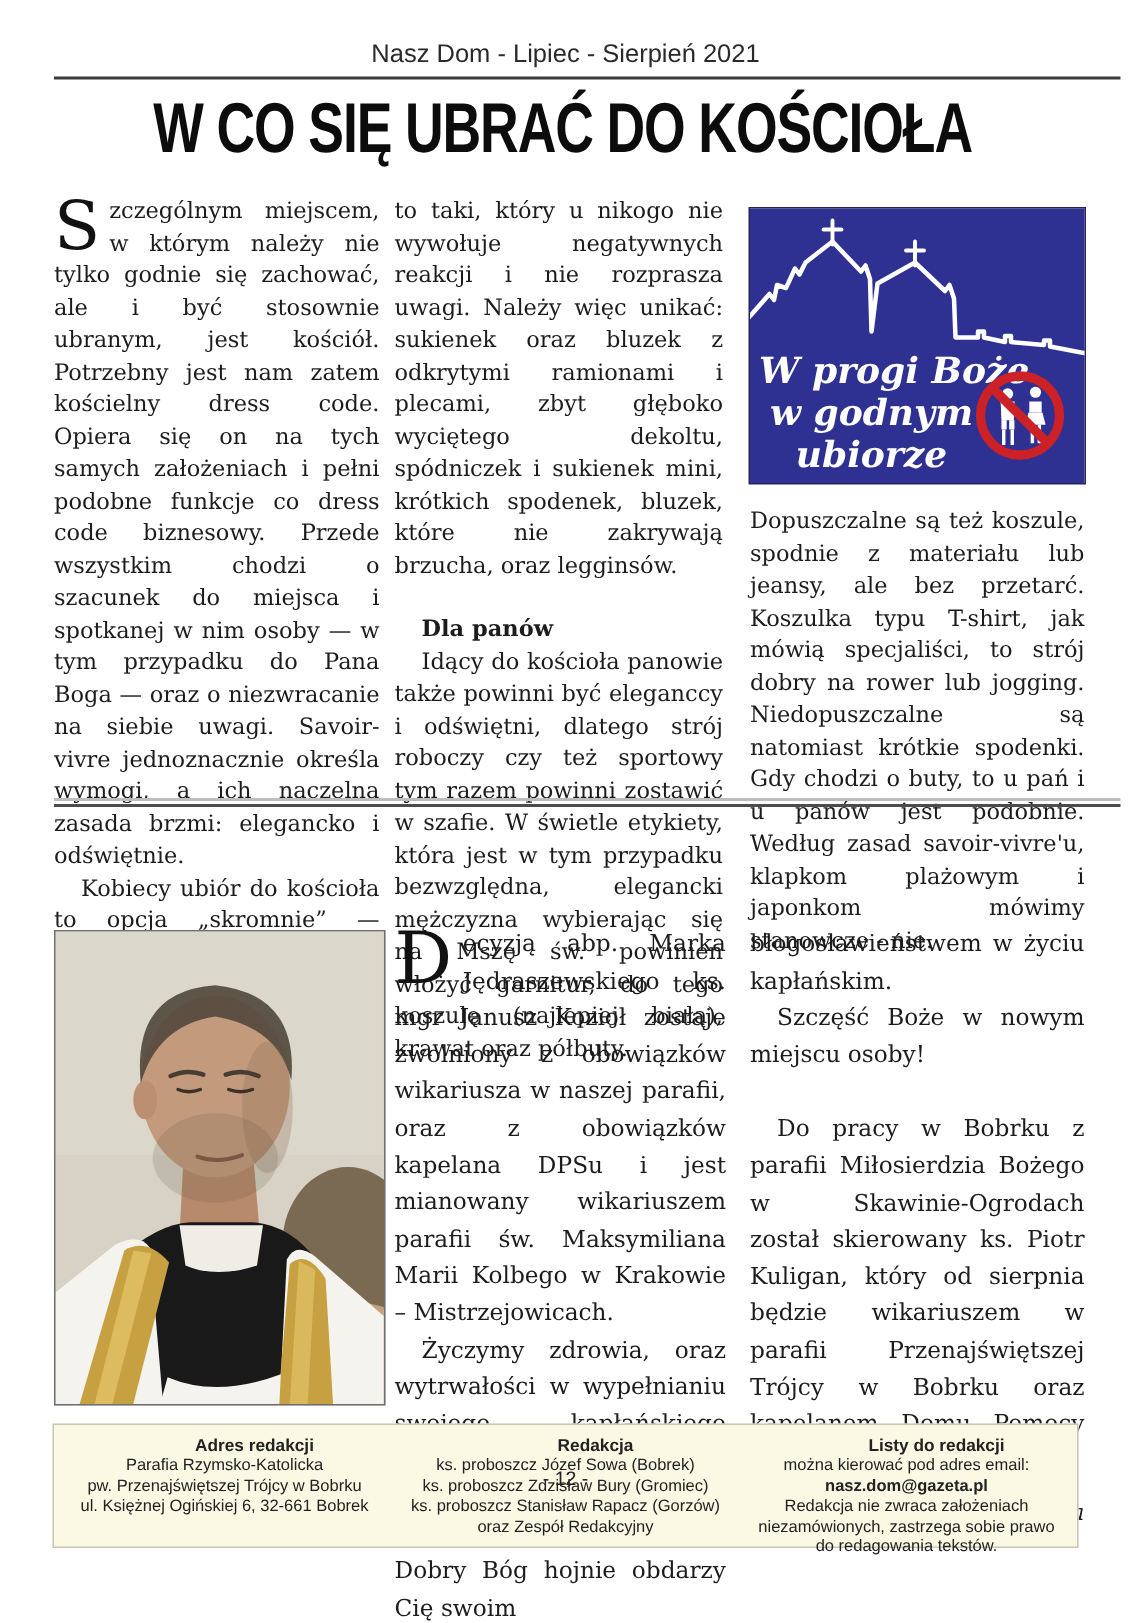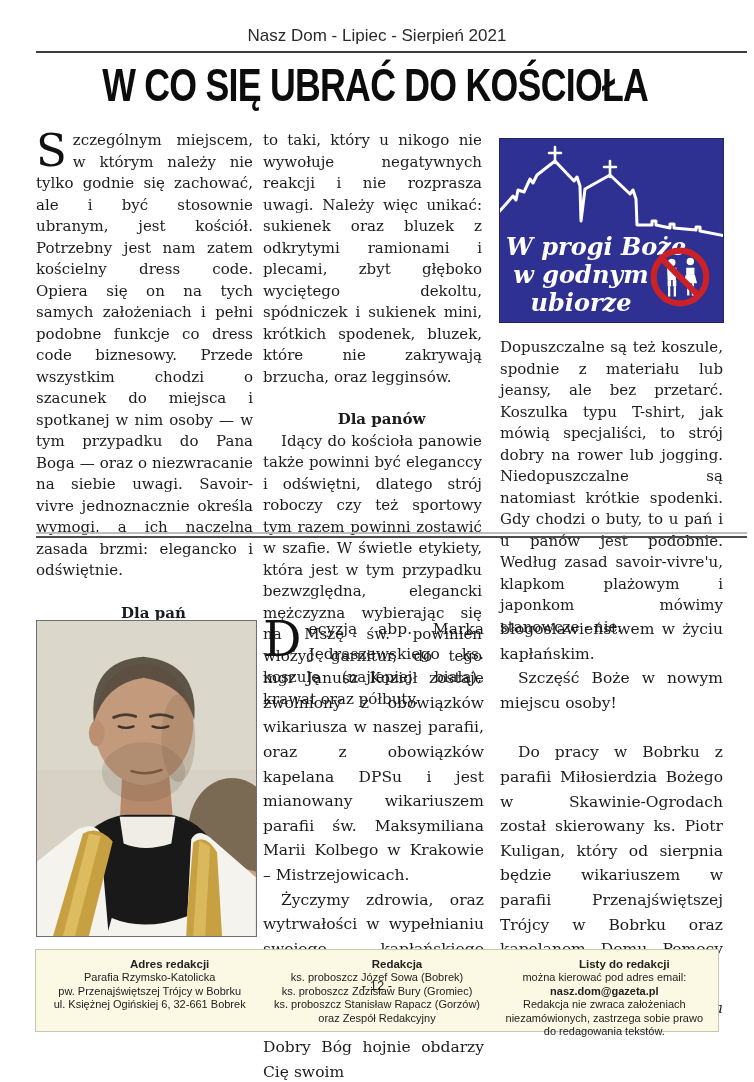--- a/index.html
+++ b/index.html
@@ -29,21 +29,21 @@
   
   .col { position:absolute; text-align:justify; }
   .body1 { font-size:15px; line-height:21.5px; }
   .a1c1 { left:36px;  top:130px; width:217px; }
   .a1c2 { left:263px; top:130px; width:219px; }
   .a1c3-text { left:500px; top:337px; width:223px; }
   .dropcap {
     float:left; font-size:45px; line-height:37px; padding-right:6px; margin-top:2px; color:#111;
   }
   .dropcap2 { float:left; font-size:48px; line-height:40px; padding-right:7px; margin-top:2px; color:#111; }
-  .subhead { font-weight:bold; text-indent:18px; margin-top:21px; text-align:center; }
+  .subhead { font-weight:bold; text-indent:18px; margin-top:21px; text-align:left; }
   .indent { text-indent:18px; }
 
   
   .banner {
     position:absolute; left:500px; top:139px; width:223px; height:183px;
     background:#2e3192; outline:1px solid #23255f;
   }
   .banner-svg { position:absolute; left:0; top:0; width:223px; height:183px; }
   .banner-text {
     position:absolute; left:6px; top:94px; width:150px; text-align:center;
@@ -90,21 +90,20 @@
 
   <div class="masthead">Nasz Dom - Lipiec - Sierpień 2021</div>
   <div class="masthead-rule"></div>
 
   <div class="headline-wrap h1a">
     <span class="headline">W CO SIĘ UBRAĆ DO KOŚCIOŁA</span>
   </div>
 
   <div class="col body1 a1c1">
     <p><span class="dropcap">S</span><span>zczególnym miejscem, w którym należy nie tylko godnie się zachować, ale i być stosownie ubranym, jest kościół. Potrzebny jest nam zatem kościelny dress code. Opiera się on na tych samych założeniach i pełni podobne funkcje co dress code biznesowy. Przede wszystkim chodzi o szacunek do miejsca i spotkanej w nim osoby — w tym przypadku do Pana Boga — oraz o niezwracanie na siebie uwagi. Savoir-vivre jednoznacznie określa wymogi, a ich naczelna zasada brzmi: elegancko i odświętnie.</span></p>
-    <p class="subhead">Dla pań</p>
     <p class="indent">Kobiecy ubiór do kościoła to opcja „skromnie” — ubrania nie są ani obcisłe, ani prześwitujące i nie wystaje spod nich bielizna. Właściwy strój</p>
   </div>
 
   <div class="col body1 a1c2">
     <p>to taki, który u nikogo nie wywołuje negatywnych reakcji i nie rozprasza uwagi. Należy więc unikać: sukienek oraz bluzek z odkrytymi ramionami i plecami, zbyt głęboko wyciętego dekoltu, spódniczek i sukienek mini, krótkich spodenek, bluzek, które nie zakrywają brzucha, oraz legginsów.</p>
     <p class="subhead">Dla panów</p>
     <p class="indent">Idący do kościoła panowie także powinni być eleganccy i odświętni, dlatego strój roboczy czy też sportowy tym razem powinni zostawić w szafie. W świetle etykiety, która jest w tym przypadku bezwzględna, elegancki mężczyzna wybierając się na Mszę św. powinien włożyć garnitur, do tego koszulę (najlepiej białą), krawat oraz półbuty.</p>
   </div>
 
   <div class="banner">

